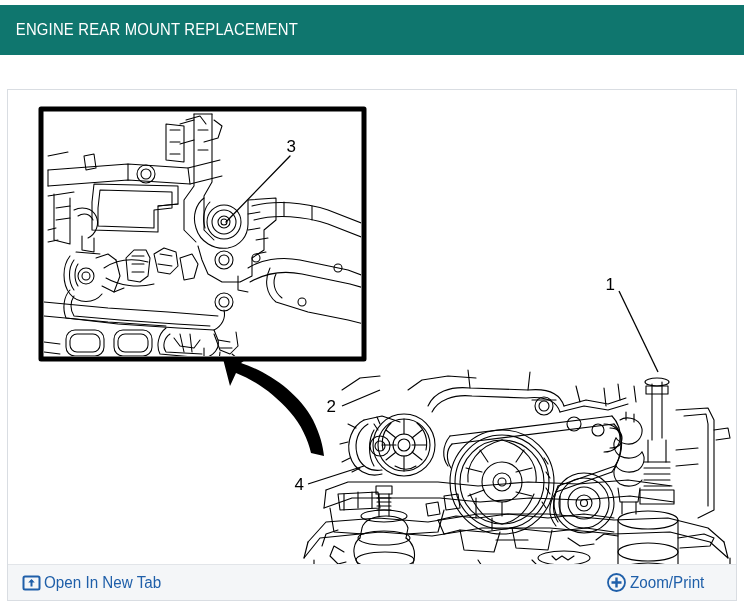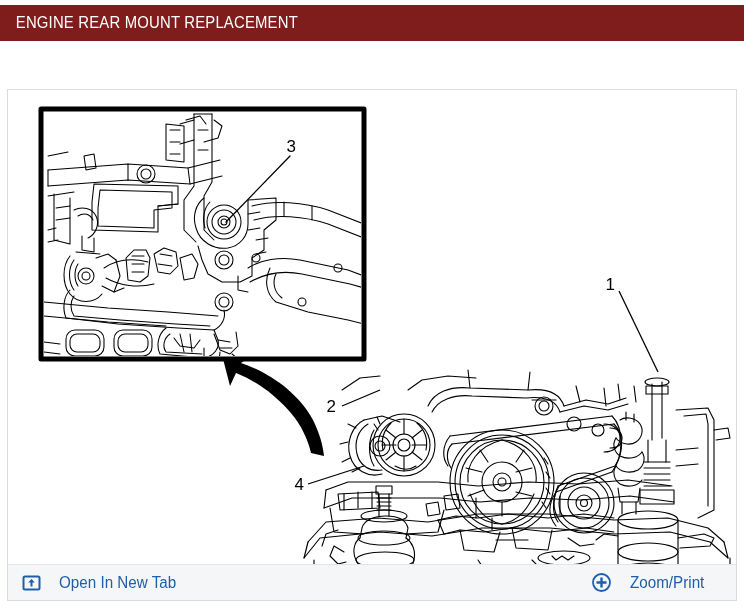--- a/index.html
+++ b/index.html
@@ -15,22 +15,22 @@
     overflow: hidden;
     position: relative;
   }
 
   
   #title-bar {
     position: absolute;
     left: 0;
     top: 5px;
     width: 744px;
-    height: 36px;
-    background: #7f1d1d;
+    height: 50px;
+    background: #0f766e;
     display: flex;
     align-items: center;
     box-sizing: border-box;
   }
   #title-bar-text {
     color: #ffffff;
     font-size: 16px;
     letter-spacing: 0.2px;
     padding-left: 17px;
     font-family: "Liberation Sans", sans-serif;
@@ -78,21 +78,21 @@
     background: #f4f6f8;
     border-top: 1px solid #e2e5e9;
     box-sizing: border-box;
     display: flex;
     align-items: center;
     justify-content: space-between;
   }
   .action-link {
     display: flex;
     align-items: center;
-    gap: 18px;
+    gap: 3px;
     cursor: pointer;
     text-decoration: none;
     color: #1f5fa9;
     font-size: 16px;
     font-family: "Liberation Sans", sans-serif;
     white-space: nowrap;
   }
   #open-new-tab-link { margin-left: 14px; }
   #zoom-print-link  { margin-right: 28px; }
   .action-link .label { transform: scaleX(0.95); transform-origin: left center; }

